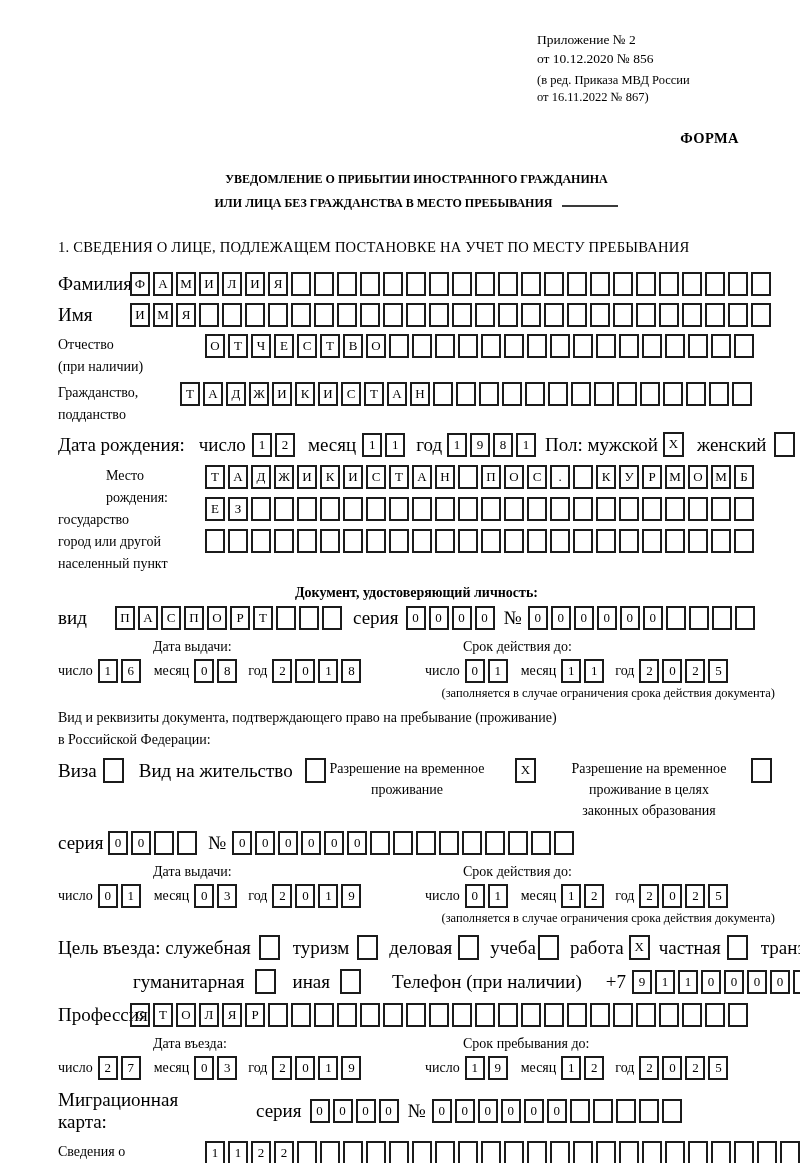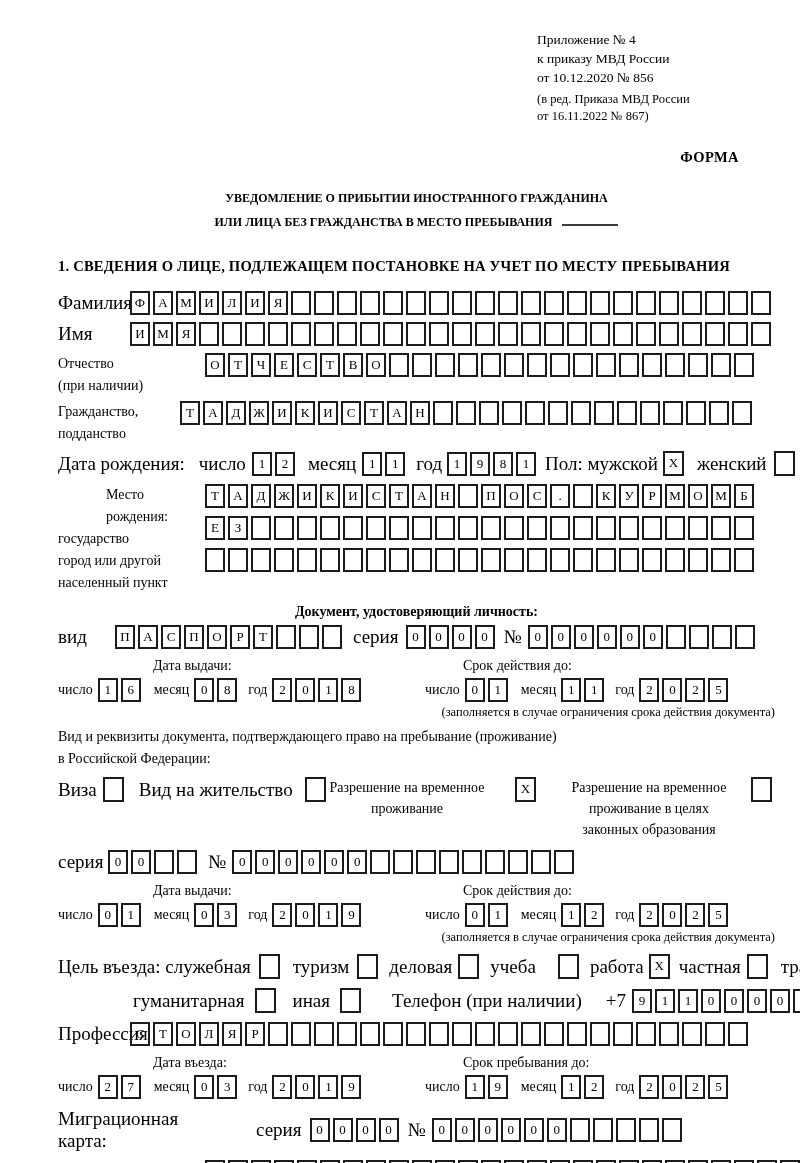--- a/index.html
+++ b/index.html
@@ -7,21 +7,21 @@
        font-family:"Liberation Serif","DejaVu Serif",serif;font-size:14px;}
   .page{position:relative;width:800px;height:1163px;box-sizing:border-box;
         padding:30px 25px 0 58px;}
   
   .hdr{margin-left:auto;width:238px;font-size:13.5px;line-height:19px;}
   .hdr-sub{font-size:12.5px;line-height:17px;margin-top:4px;}
   .forma{ text-align:right;font-weight:bold;font-size:14.5px;margin:24px 36px 0 0;letter-spacing:.4px;}
   
   .title{text-align:center;font-weight:bold;font-size:12px;line-height:24px;margin-top:20px;}
   .blank{display:inline-block;width:56px;border-bottom:2px solid #3a3a3a;margin-left:10px;}
-  .sec{font-weight:bold;font-size:14.6px;margin-top:24px;letter-spacing:.2px;}
+  .sec{font-weight:normal;font-size:14.6px;margin-top:24px;letter-spacing:.2px;}
   
   .row{display:flex;align-items:center;margin-top:7px;}
   .row-top{display:flex;align-items:flex-start;margin-top:7px;}
   .lbl{font-size:19px;flex:none;}
   .w72{width:72px;}
   .lblcol{flex:none;line-height:22px;}
   .cells{display:flex;flex:none;}
   .cell{flex:none;width:16px;height:20px;border:2px solid #1b1b1b;margin-right:3px;
         text-align:center;font-size:13px;line-height:20px;font-family:"Liberation Serif",serif;}
   .cbx .cell{width:17px;height:21px;}
@@ -45,22 +45,21 @@
   .pair{display:flex;align-items:center;}
   
   .rep-rows .cells{margin-bottom:9px;}
 </style>
 </head>
 <body>
 
 <div class="page">
 
   <div class="hdr">
-    <div>Приложение № 4</div>
-    <div>к приказу МВД России</div>
+    <div>Приложение № 2</div>
     <div>от 10.12.2020 № 856</div>
     <div class="hdr-sub">
       <div>(в ред. Приказа МВД России</div>
       <div>от 16.11.2022 № 867)</div>
     </div>
   </div>
 
   <div class="forma">ФОРМА</div>
 
   <div class="title">
@@ -526,21 +525,21 @@
         <span class="cell"></span>
       </span>
     <span class="lbl gap10" style="margin-right:8px;">туризм</span>
     <span class="cells cbx">
         <span class="cell"></span>
       </span>
     <span class="lbl gap8" style="margin-right:6px;">деловая</span>
     <span class="cells cbx">
         <span class="cell"></span>
       </span>
-    <span class="lbl gap8" style="margin-right:22px;">учеба</span>
+    <span class="lbl gap8" style="margin-right:2px;">учеба</span>
     <span class="cells cbx">
         <span class="cell"></span>
       </span>
     <span class="lbl gap8" style="margin-right:5px;">работа</span>
     <span class="cells cbx">
         <span class="cell">X</span>
       </span>
     <span class="lbl gap6" style="margin-right:6px;">частная</span>
     <span class="cells cbx">
         <span class="cell"></span>

